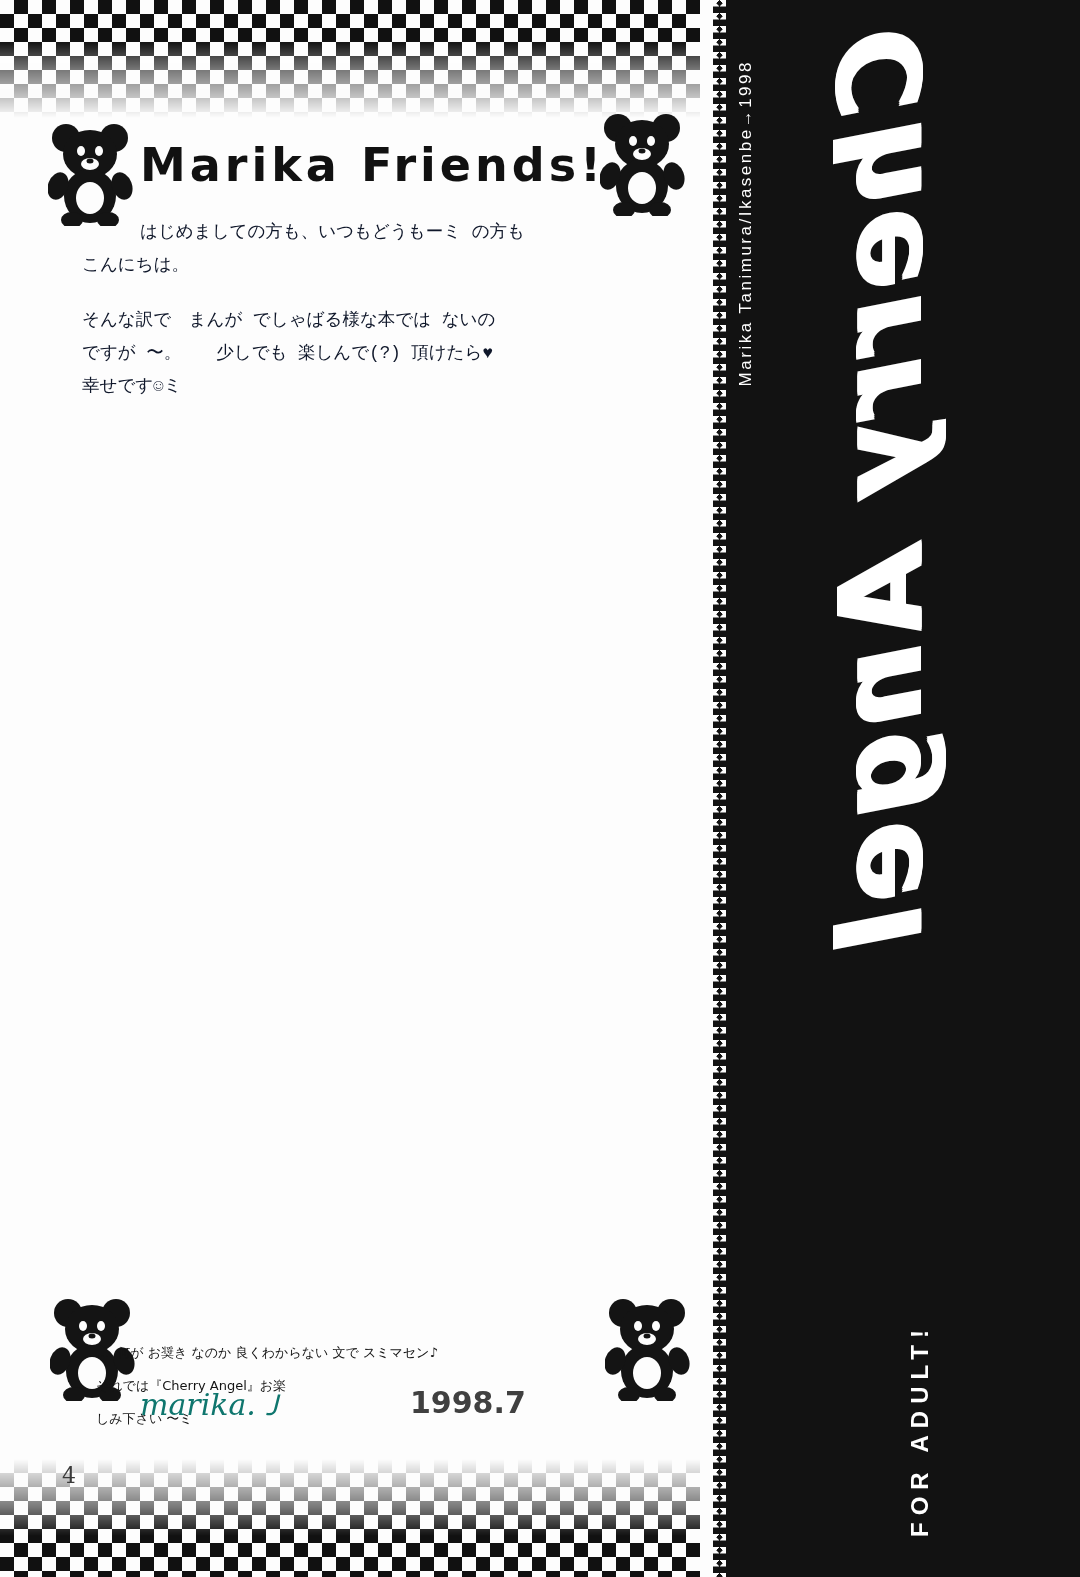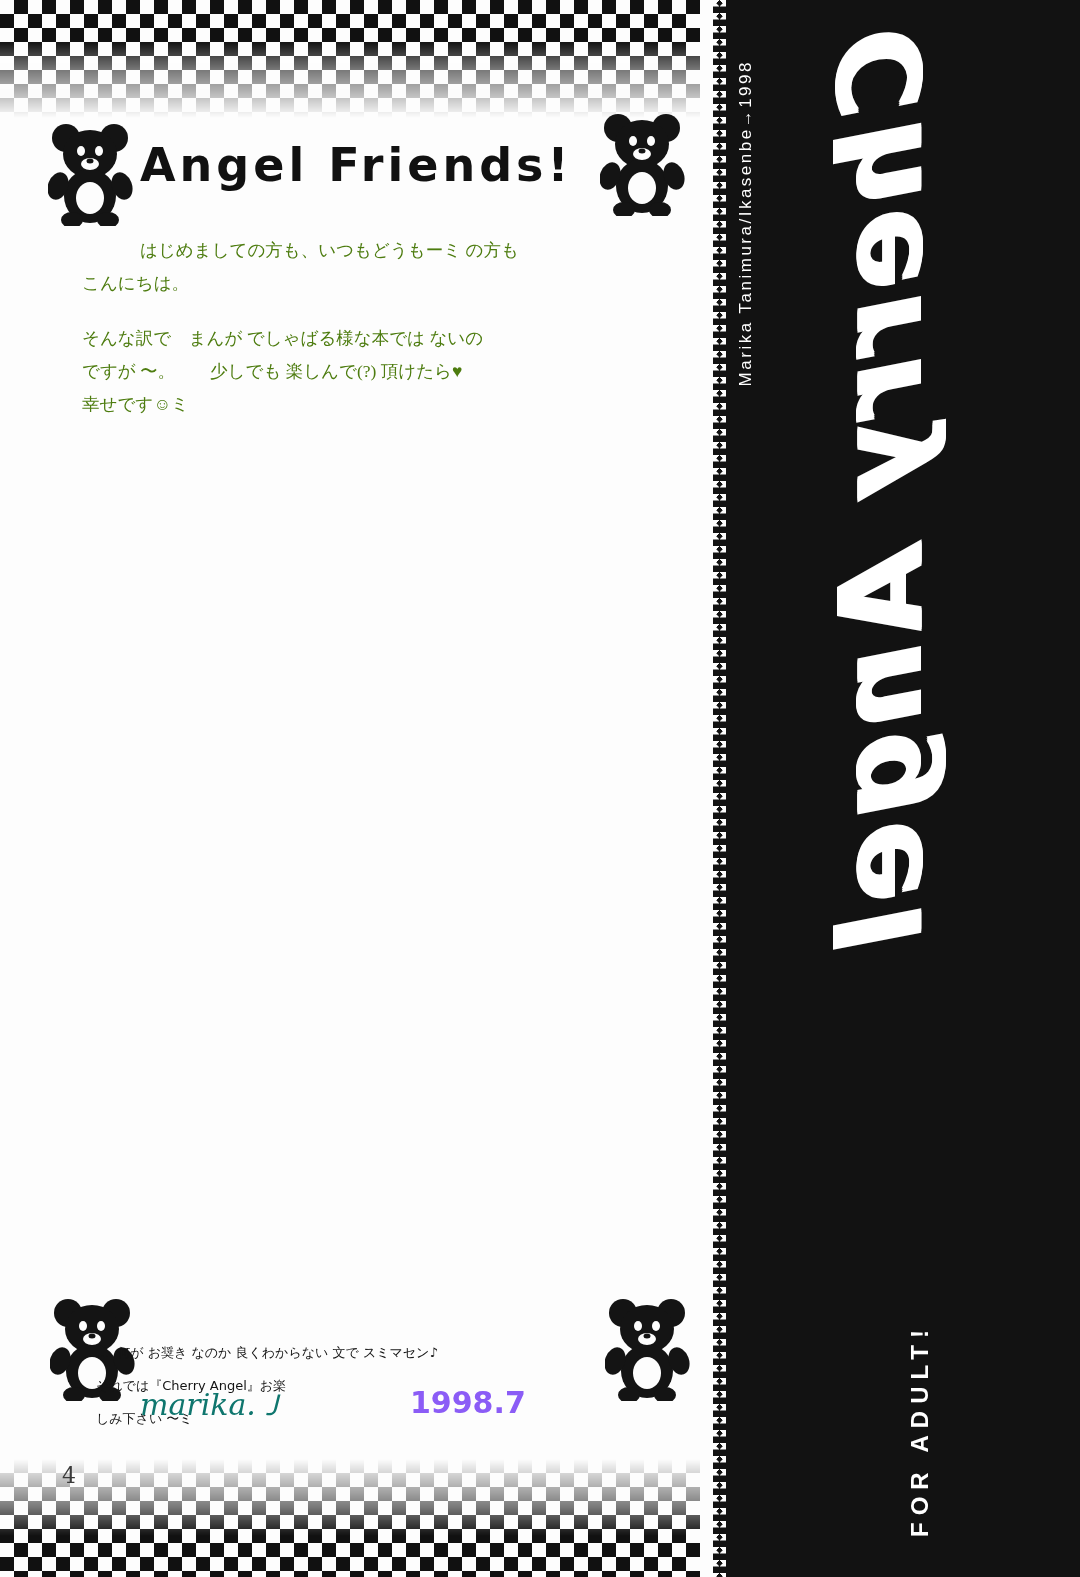--- a/index.html
+++ b/index.html
@@ -127,25 +127,25 @@
     font-size: 46px;
     font-weight: bold;
     letter-spacing: 4px;
     color: #111;
     font-family: "DejaVu Sans", sans-serif;
   }
 
   
   .body-text {
     position: absolute;
-    top: 234px;
+    top: 216px;
     left: 82px;
     width: 600px;
-    color: #4d7c0f;
-    font-family: Liberation Serif, serif;
+    color: #0f172a;
+    font-family: Liberation Mono, monospace;
     font-size: 17.5px;
     line-height: 33px;
   }
   .para {
     margin: 0 0 22px 0;
     white-space: pre-wrap;
   }
   .para.indent { text-indent: 58px; }
 
   .closing {
@@ -167,21 +167,21 @@
     font-style: italic;
     color: #0f766e;
     font-family: "DejaVu Serif", serif;
   }
   .sign-date {
     position: absolute;
     left: 410px;
     top: 1385px;
     font-size: 30px;
     font-weight: bold;
-    color: #8b5cf6;
+    color: #404040;
     font-family: "DejaVu Sans", sans-serif;
   }
   .page-number {
     position: absolute;
     left: 62px;
     top: 1463px;
     font-size: 22px;
     color: #3b3b3b;
     font-family: "DejaVu Serif", serif;
   }
@@ -283,21 +283,21 @@
         <ellipse cx="51" cy="31" rx="4" ry="5"></ellipse>
         <ellipse cx="42" cy="44" rx="9" ry="6"></ellipse>
         <ellipse cx="42" cy="78" rx="14" ry="16"></ellipse>
       </g>
       <g fill="#141414">
         <ellipse cx="42" cy="41" rx="3.5" ry="2.5"></ellipse>
       </g>
     </svg>
   </div>
 
-  <div class="headline">Angel Friends!</div>
+  <div class="headline">Marika Friends!</div>
 
   <div class="body-text">
     <p class="para indent">はじめましての方も、いつもどうもーミ の方も
 こんにちは。</p>
     <p class="para">そんな訳で　まんが でしゃばる様な本では ないの
 ですが 〜。　　少しでも 楽しんで(?) 頂けたら♥
 幸せです☺ミ</p>
   </div>
 
   <div class="closing">…. 何が お奨き なのか 良くわからない 文で スミマセン♪

